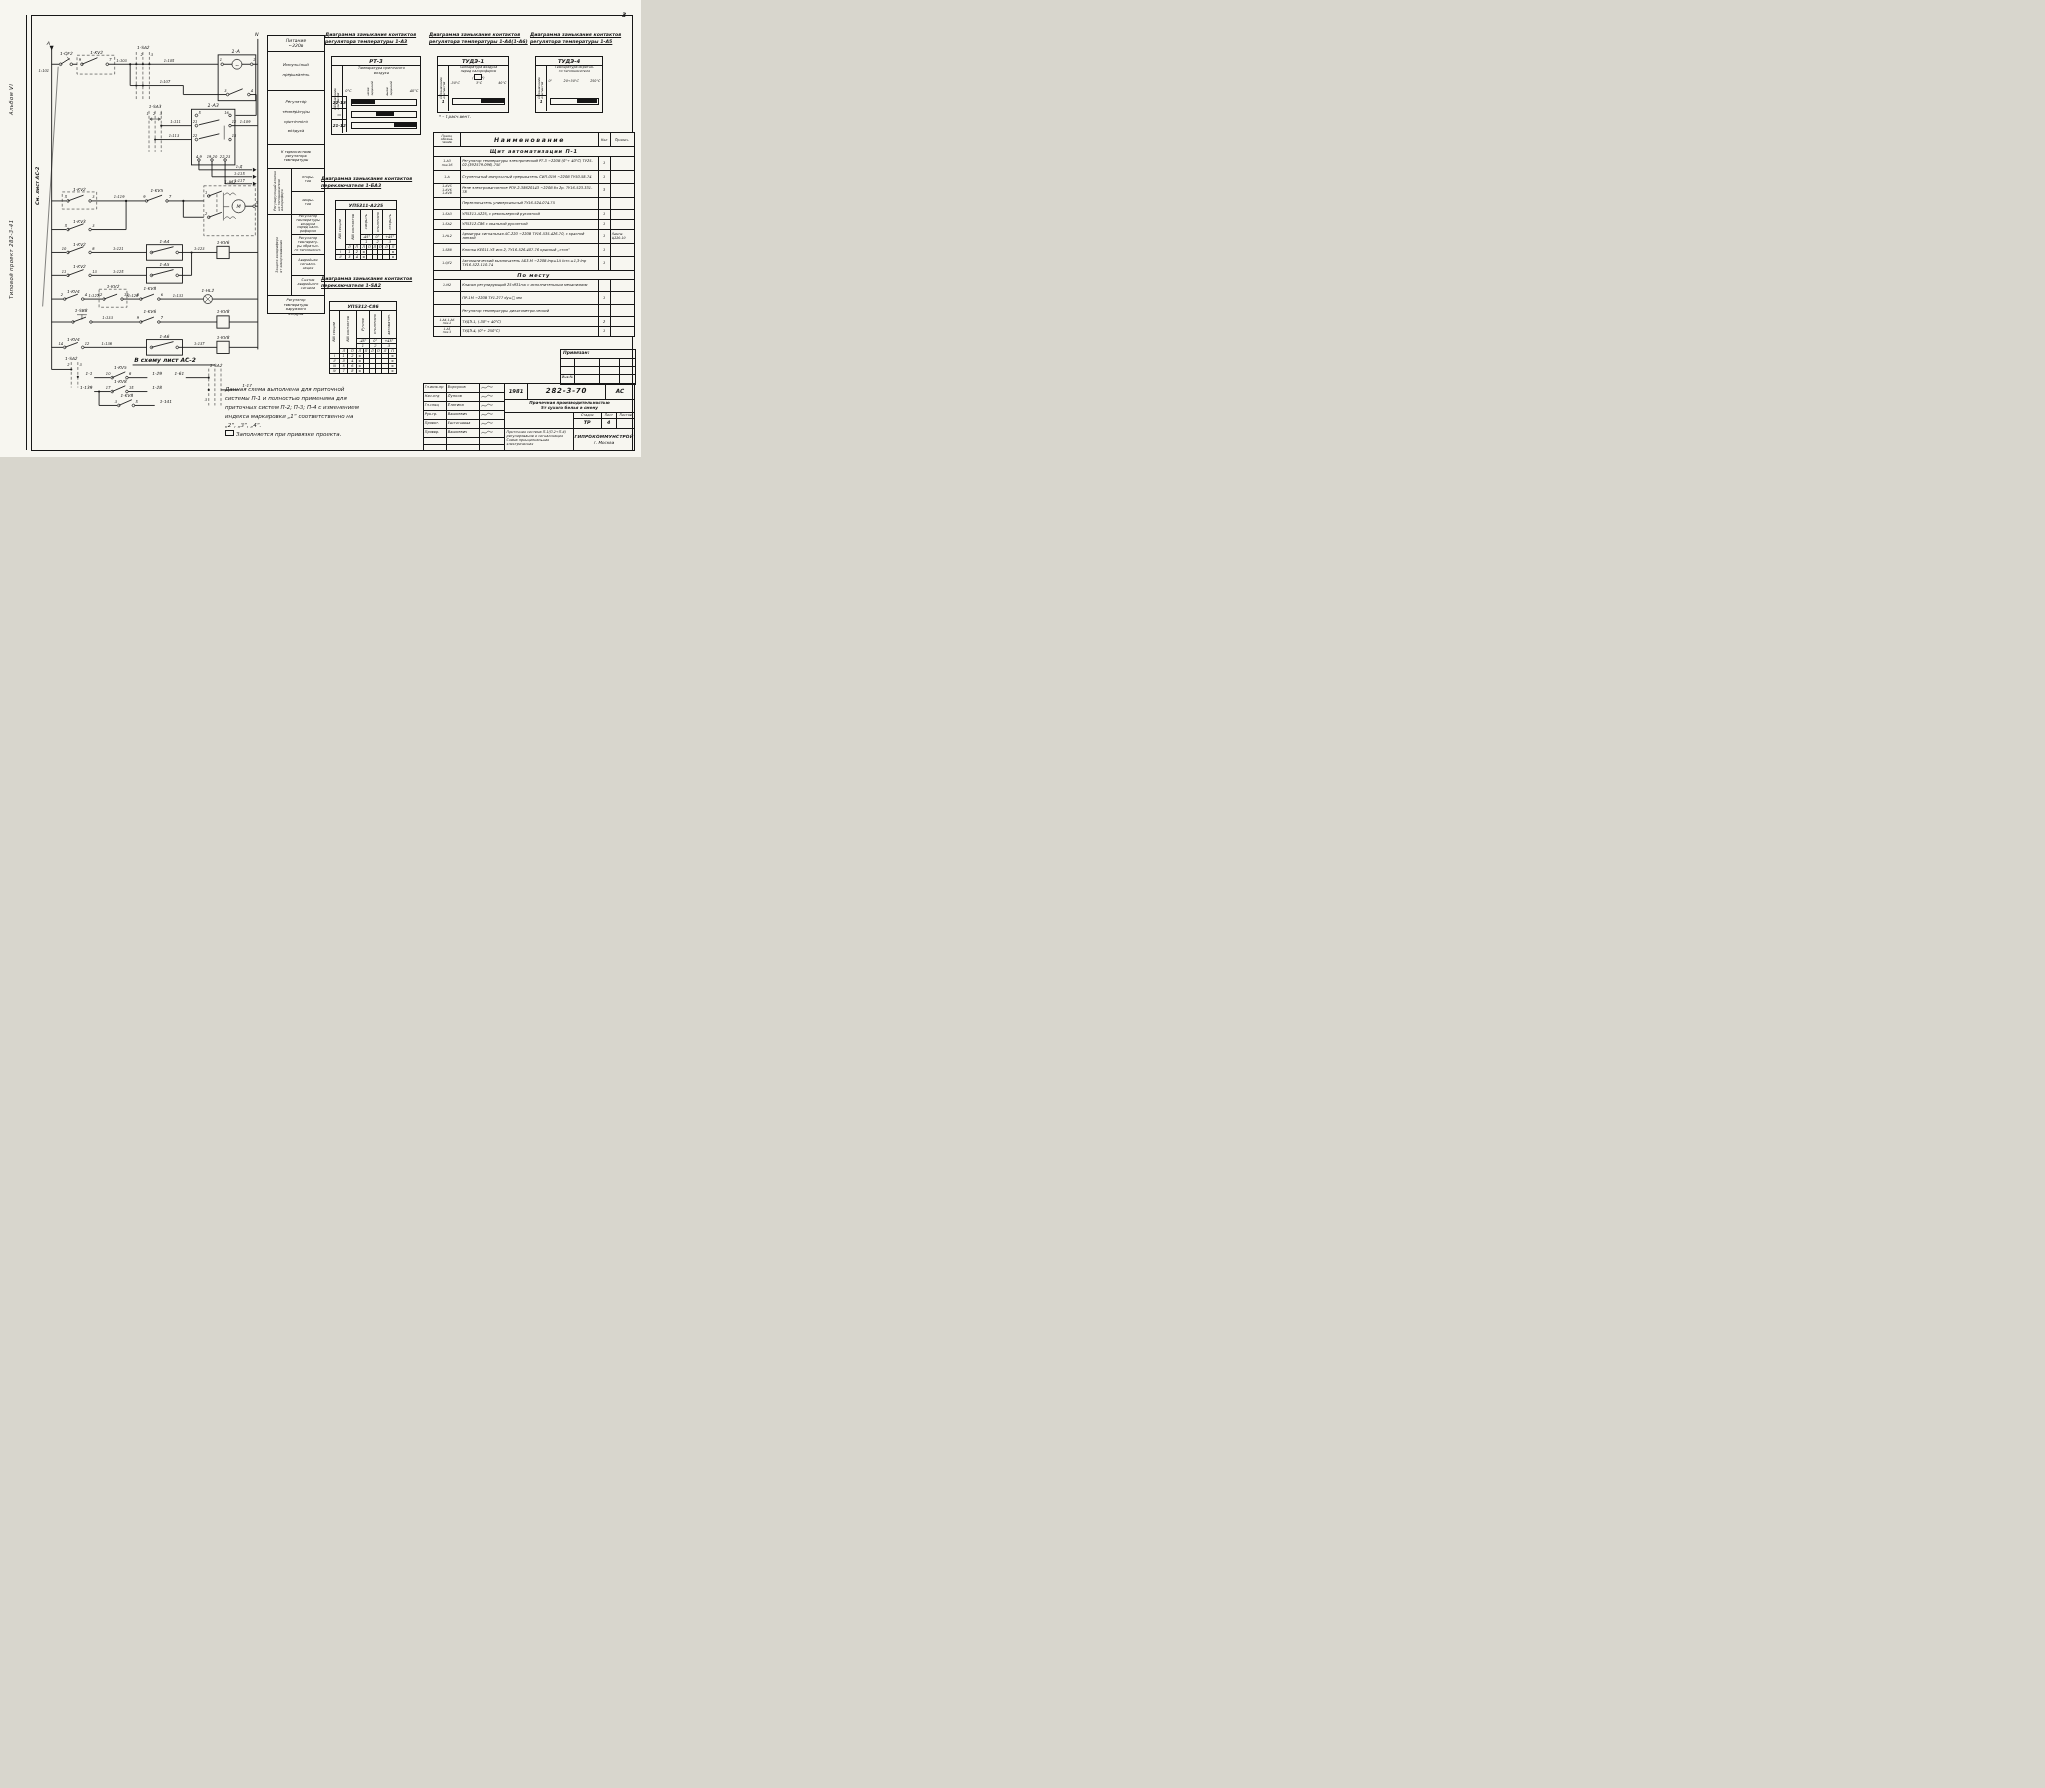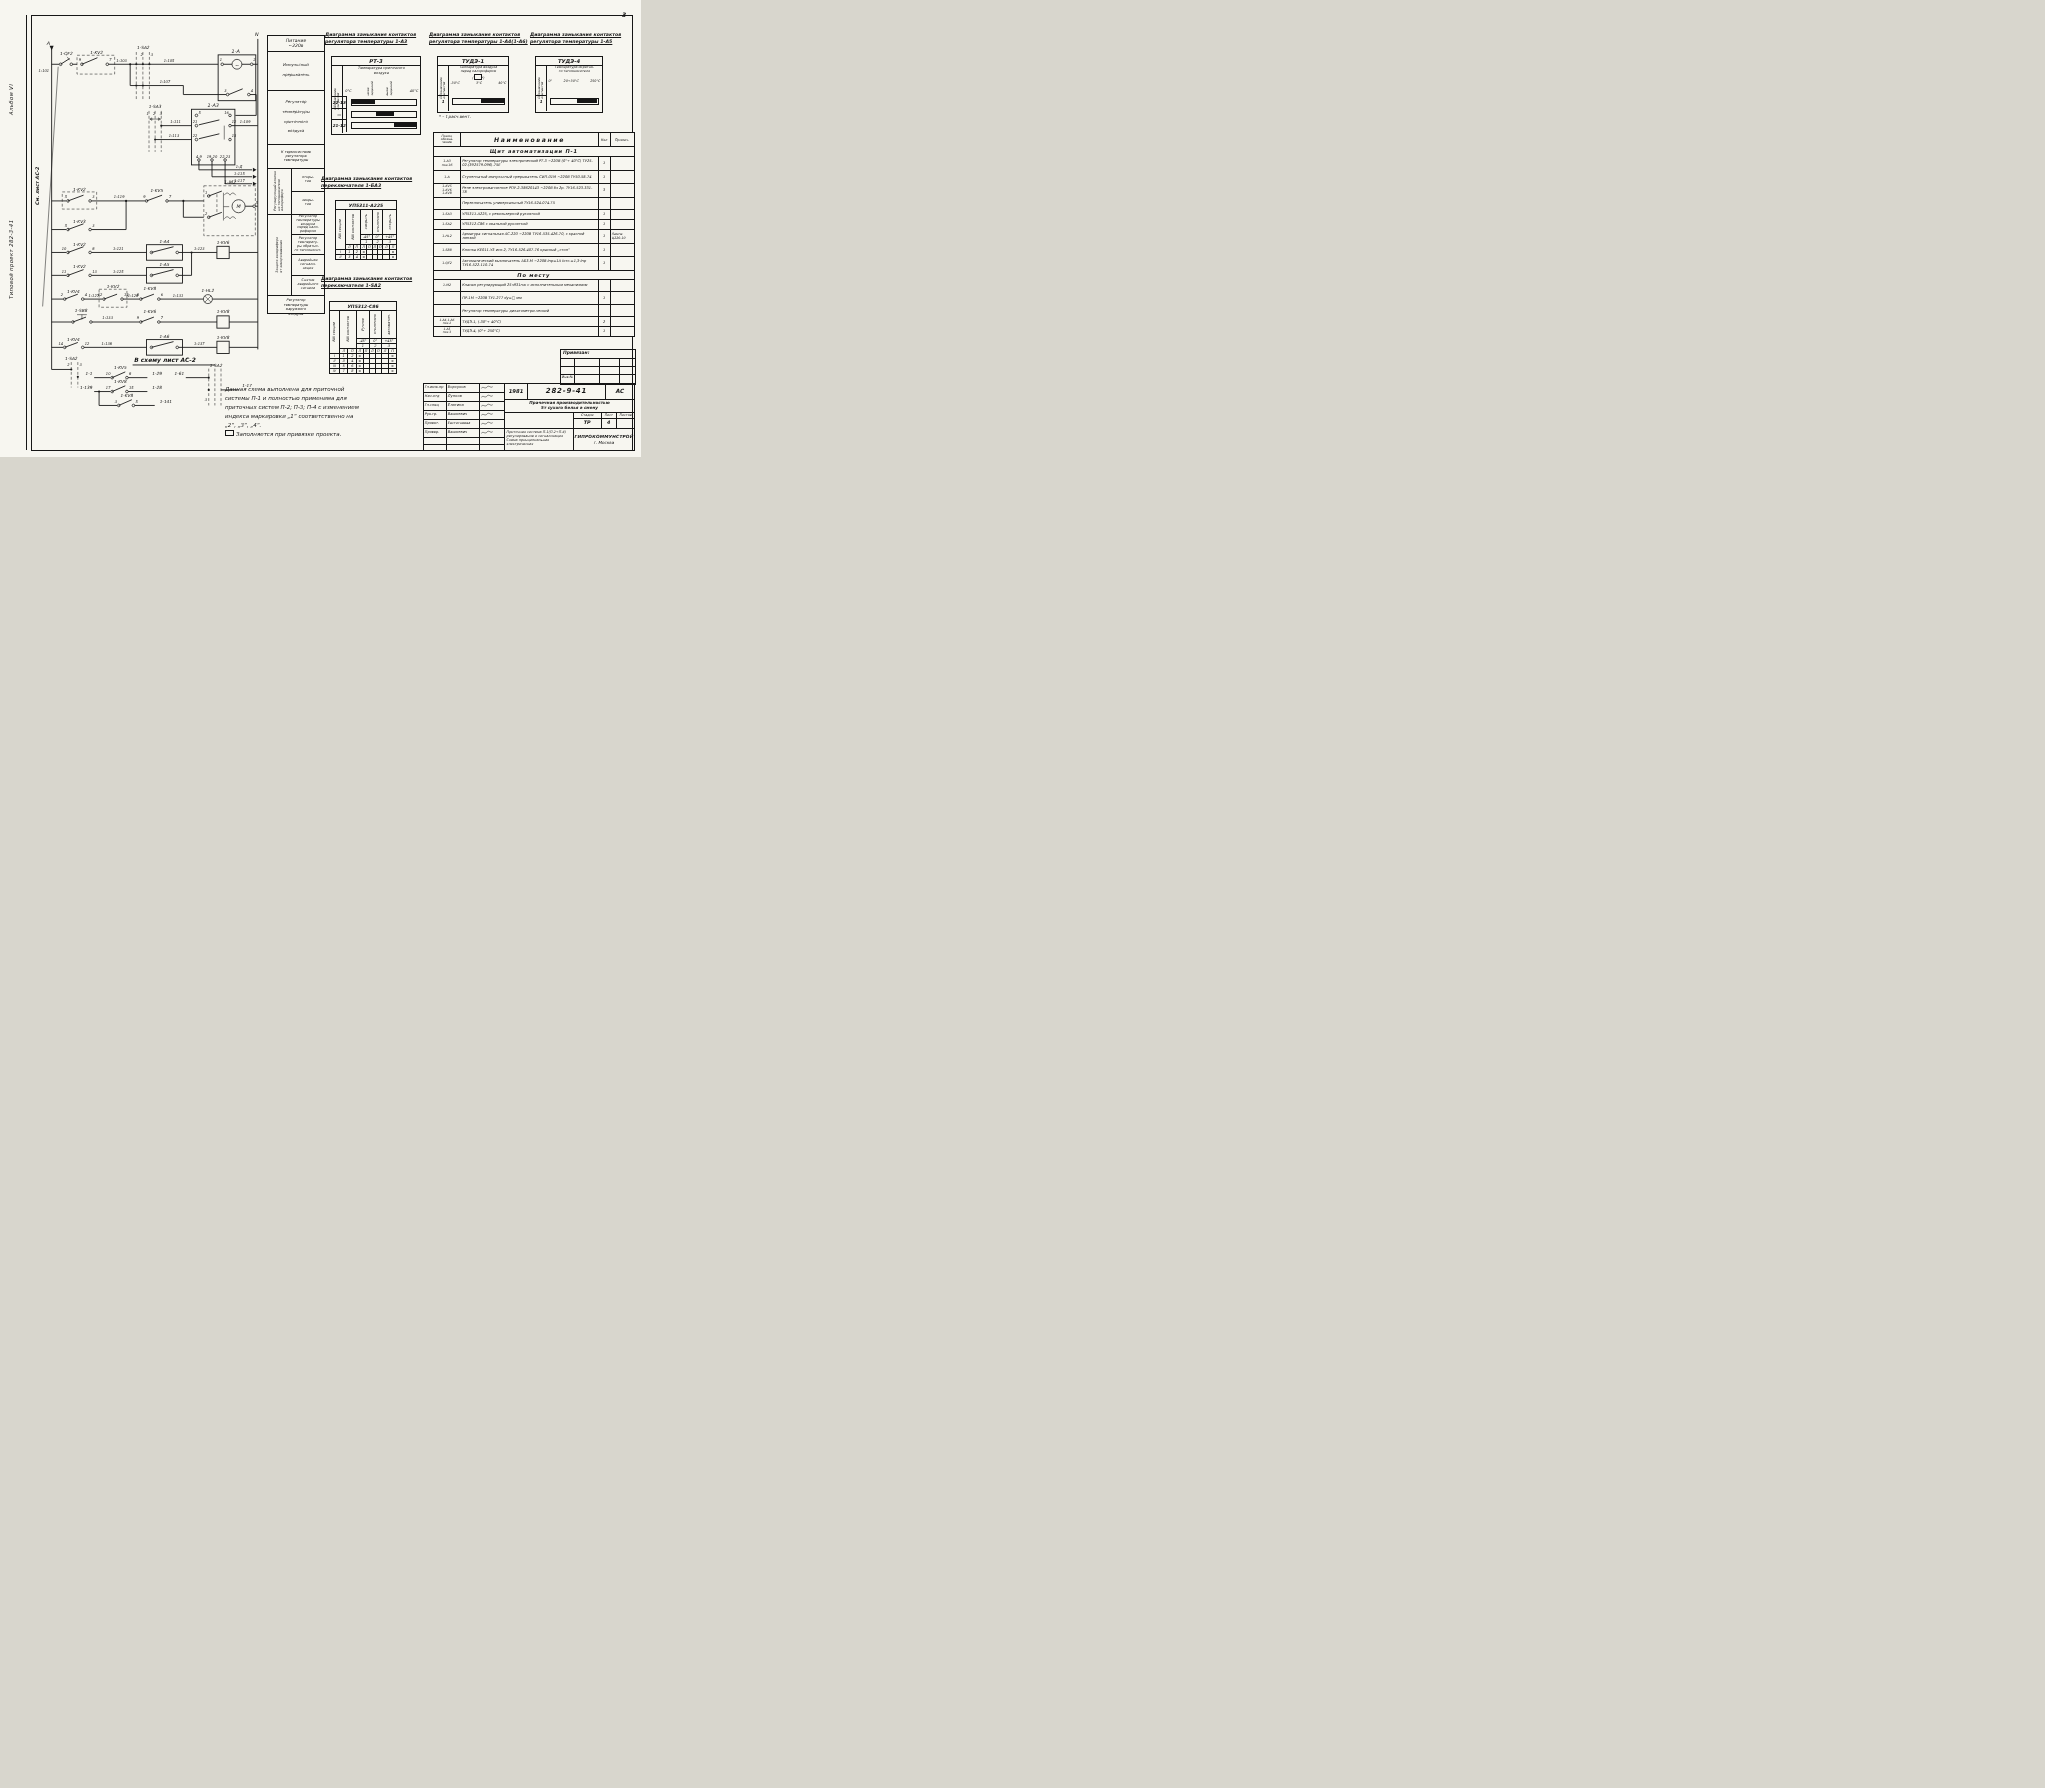--- a/index.html
+++ b/index.html
@@ -905,21 +905,21 @@
         </div>
       <div style="flex:1;display:flex;">
           <div style="width:23px;border-right:0.7px solid #161616;"></div>
           <div style="width:33px;border-right:0.7px solid #161616;"></div>
           <div style="flex:1;"></div>
         </div>
     </div>
     <div style="flex:1;display:flex;flex-direction:column;">
       <div style="height:15.5px;display:flex;border-bottom:1px solid #161616;">
         <div style="width:23px;border-right:0.8px solid #161616;display:flex;align-items:center;justify-content:center;font-size:5.3px;font-weight:bold;">1981</div>
-        <div style="flex:1;border-right:0.8px solid #161616;display:flex;align-items:center;justify-content:center;font-size:7px;font-weight:bold;letter-spacing:0.8px;">282-9-41</div>
+        <div style="flex:1;border-right:0.8px solid #161616;display:flex;align-items:center;justify-content:center;font-size:7px;font-weight:bold;letter-spacing:0.8px;">282-3-70</div>
         <div style="width:28px;display:flex;align-items:center;justify-content:center;font-size:5.7px;font-weight:bold;">АС</div>
       </div>
       <div class="pre" style="height:13px;border-bottom:0.8px solid #161616;text-align:center;font-size:4.1px;line-height:1.35;font-weight:bold;">Прачечная производительностью
 5т сухого белья в смену</div>
       <div style="height:16.4px;display:flex;border-bottom:0.8px solid #161616;">
         <div style="flex:1;border-right:0.8px solid #161616;"></div>
         <div style="width:60px;display:flex;flex-direction:column;">
           <div style="display:flex;height:6.1px;border-bottom:0.7px solid #161616;font-size:3.3px;">
             <div style="flex:1;border-right:0.7px solid #161616;text-align:center;">Стадия</div>
             <div style="width:15.5px;border-right:0.7px solid #161616;text-align:center;">Лист</div>

